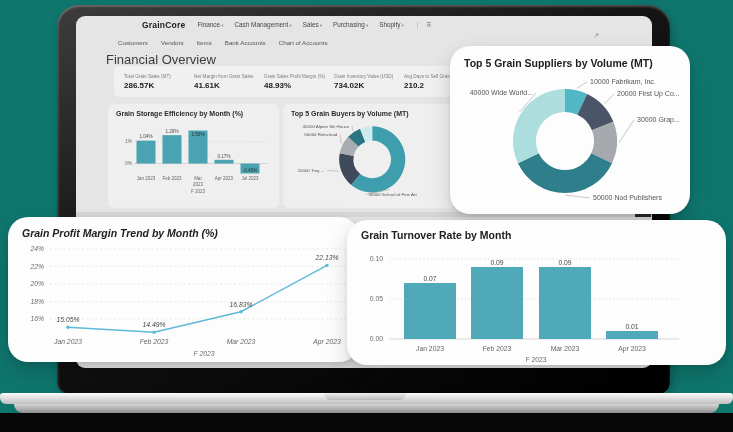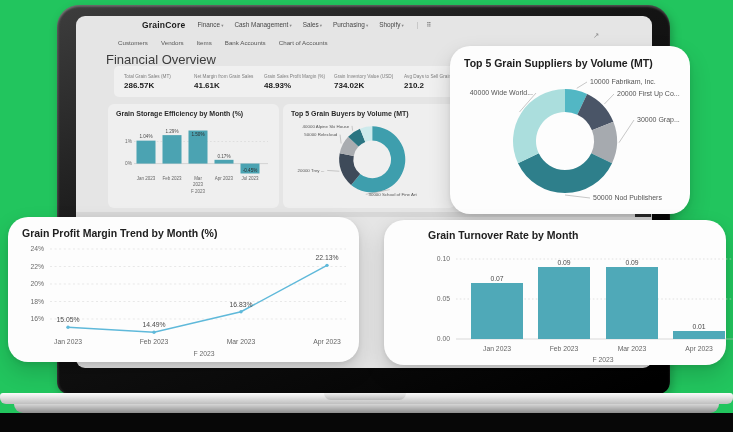--- a/index.html
+++ b/index.html
@@ -1,17 +1,17 @@
 <!DOCTYPE html>
 <html><head>
 <meta charset="utf-8">
 <style>
   html,body{margin:0;padding:0;background:#fff;}
   *{box-sizing:border-box;font-family:"Liberation Sans",sans-serif;}
-  .stage{position:relative;width:733px;height:432px;background:#22c55e;overflow:hidden;}
+  .stage{position:relative;width:733px;height:432px;background:#0f766e;overflow:hidden;}
 
   
   .laptop-frame{position:absolute;left:57px;top:5px;width:613px;height:389px;
     border-radius:22px 22px 12px 12px;
     background:linear-gradient(155deg,#3d3d3d 0%,#151515 40%,#000 100%);
     box-shadow:inset 0 2px 2px rgba(255,255,255,.22), inset 2px 0 2px rgba(255,255,255,.10), 2px 4px 10px rgba(0,0,0,.25);}
   .hinge-notch{position:absolute;left:324px;top:393px;width:82px;height:7px;
     background:linear-gradient(#f0f0f0,#b9b9b9);border-radius:0 0 9px 9px;z-index:3;}
   .base-top{position:absolute;left:0;top:393px;width:733px;height:11px;
     background:linear-gradient(180deg,#fcfcfc,#dadada 55%,#bfbfbf);border-radius:3px 3px 6px 6px;z-index:2;}
@@ -43,23 +43,23 @@
   .inner-card svg{display:block;}
   .hscroll{position:absolute;left:0;top:196px;width:576px;height:5px;background:#d7d7d7;}
   .hthumb{position:absolute;left:559px;top:0;width:16px;height:5px;background:#2d2d2d;}
 
   
   .float-card{position:absolute;background:#fdfdfd;border-radius:20px;z-index:5;
     box-shadow:0 10px 22px rgba(0,0,0,.16),0 2px 5px rgba(0,0,0,.08);}
   .float-title{font-size:10.5px;font-weight:bold;color:#202020;white-space:nowrap;}
   .suppliers-card{left:450px;top:46px;width:240px;height:168px;}
   .suppliers-card .float-title{margin:11px 14px 0;}
-  .profit-card{left:8px;top:217px;width:351px;height:145px;}
+  .profit-card{left:8px;top:217px;width:351px;height:145px;font-style:italic;}
   .profit-card .float-title{margin:10px 14px 2px;}
-  .turnover-card{left:384px;top:220px;width:342px;height:145px;padding-left:30px;}
+  .turnover-card{left:347px;top:220px;width:379px;height:145px;}
   .turnover-card .float-title{margin:9px 14px 0;}
   .float-card svg{display:block;}
   svg text{font-family:"Liberation Sans",sans-serif;}
 </style>
 </head>
 <body>
 
 <div class="stage">
 
   <div class="laptop-frame"></div>

